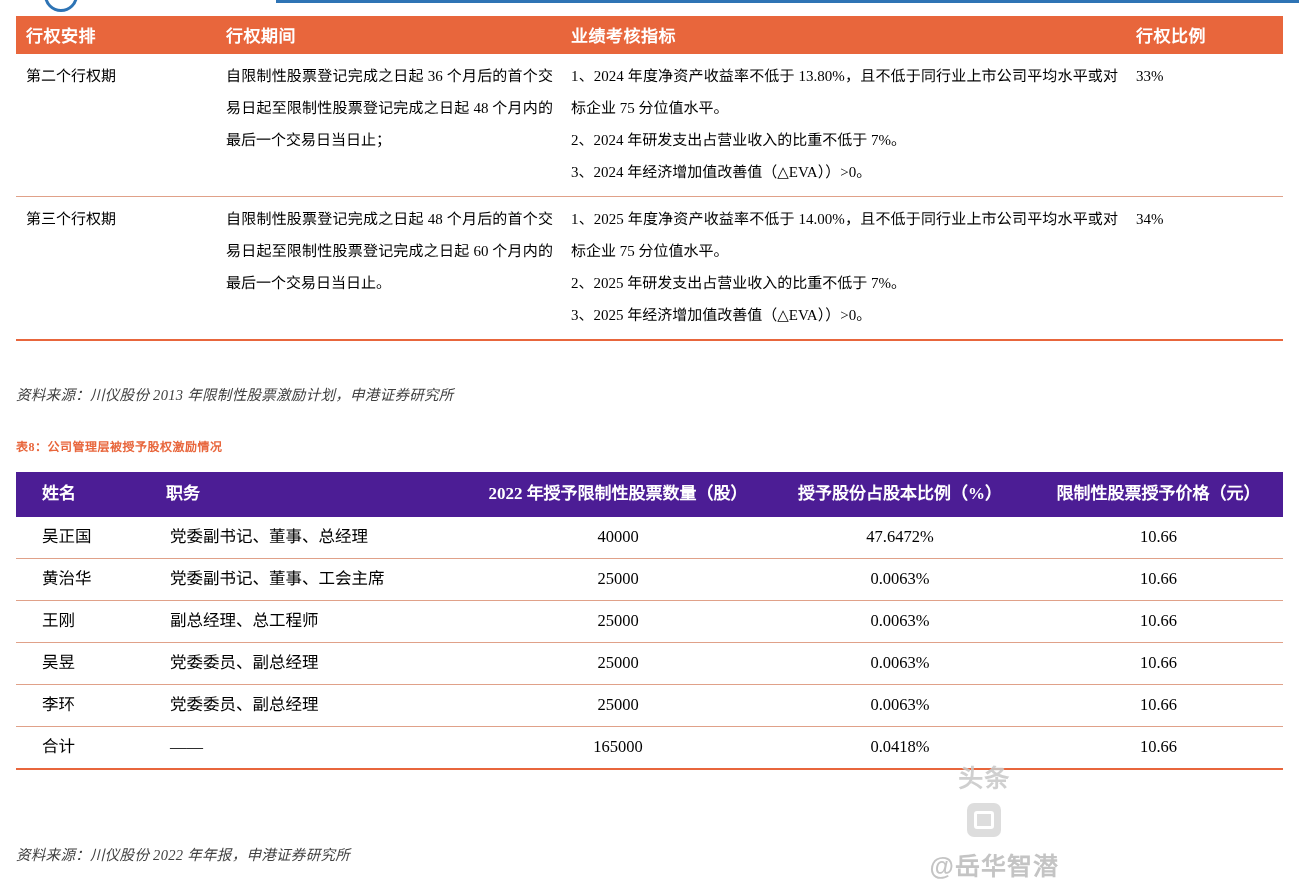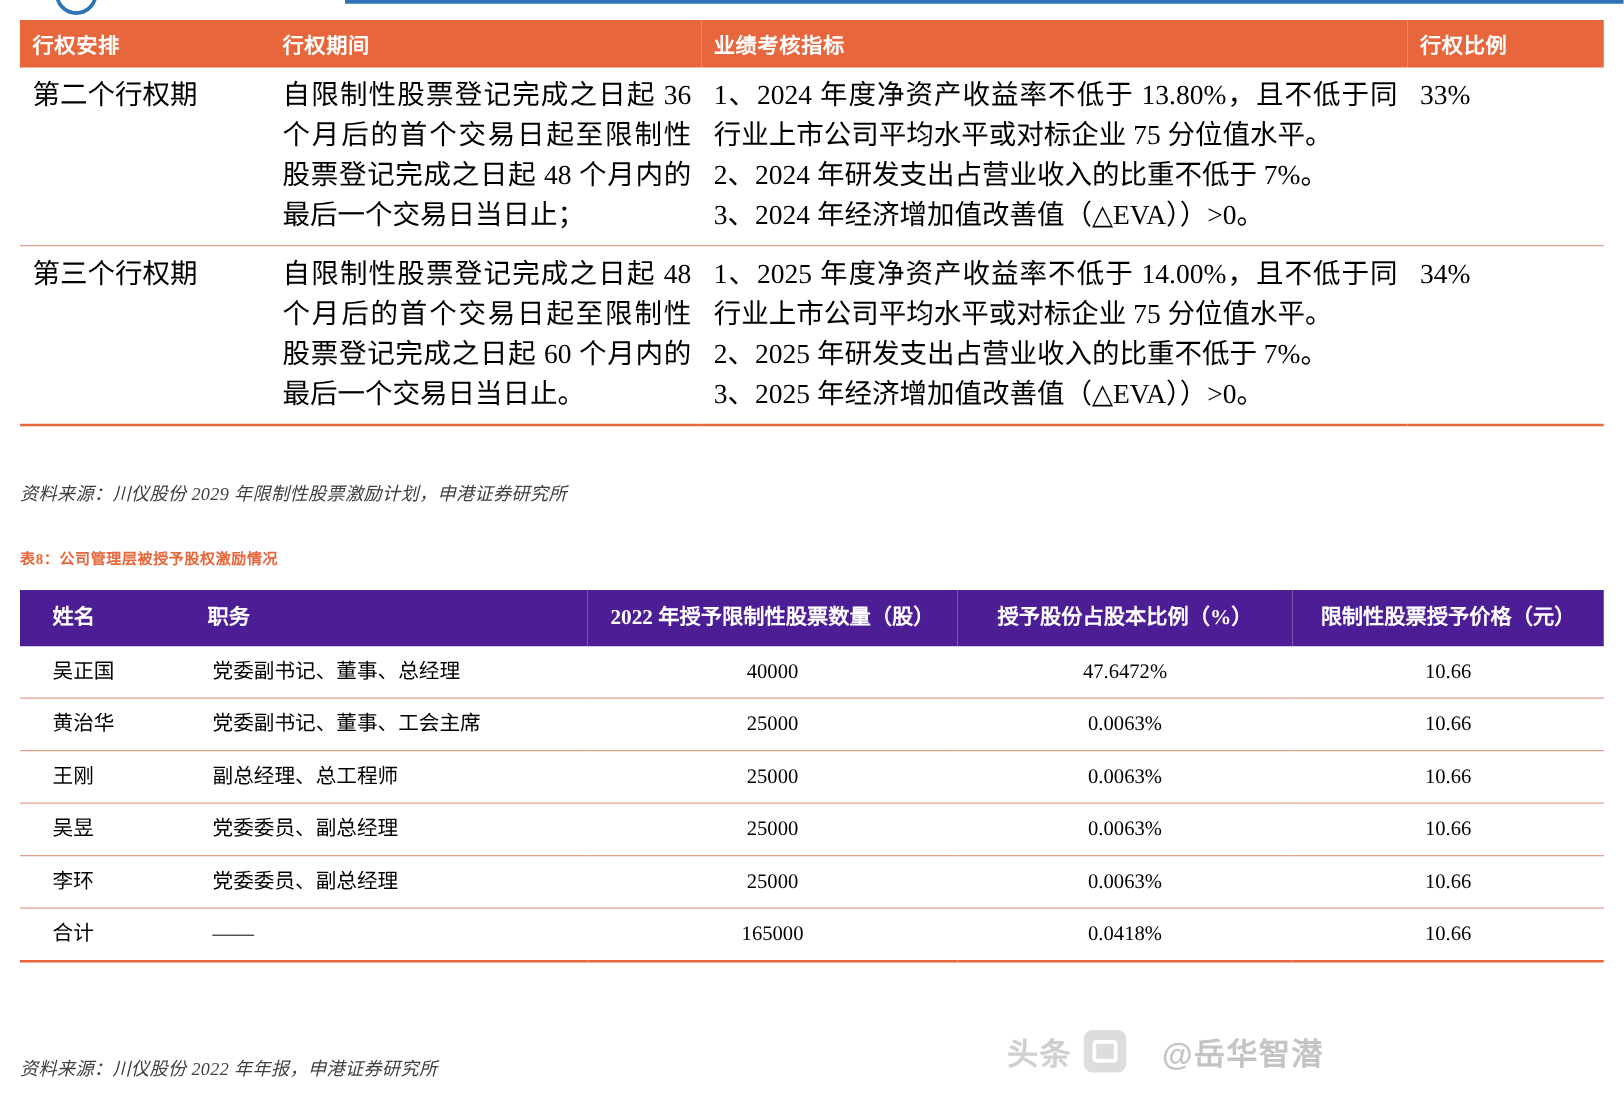--- a/index.html
+++ b/index.html
@@ -65,21 +65,21 @@
     background: #e8663c;
     color: #ffffff;
     font-weight: bold;
     font-size: 17px;
     text-align: left;
     padding: 6px 8px 7px 10px;
     border: none;
     letter-spacing: 0.5px;
   }
   table.t7 td {
-    font-size: 22px;
+    font-size: 15px;
     line-height: 32px;
     vertical-align: top;
     padding: 6px 8px 8px 10px;
     border-bottom: 1px solid #e0a189;
     text-align: justify;
     text-justify: inter-ideograph;
   }
   table.t7 tr.last-row td {
     border-bottom: 2px solid #e8663c;
   }
@@ -146,25 +146,26 @@
   .c8-name { width: 124px; }
   .c8-post { width: 330px; }
   .c8-qty  { width: 296px; }
   .c8-pct  { width: 268px; }
   .c8-prc  { width: 249px; }
 
   
   .watermark {
     position: absolute;
     right: 14px;
-    bottom: 28px;
+    bottom: 5px;
     display: flex;
     align-items: center;
     gap: 9px;
     opacity: 0.88;
+    flex-direction: column;
   }
   .wm-icon {
     width: 34px;
     height: 34px;
     border-radius: 7px;
     background: #d9d9d9;
     position: relative;
     display: inline-block;
   }
   .wm-icon::before {
@@ -231,21 +232,21 @@
         <td>第三个行权期</td>
         <td>自限制性股票登记完成之日起 48 个月后的首个交易日起至限制性股票登记完成之日起 60 个月内的最后一个交易日当日止。</td>
         <td style="white-space:pre-line;margin-top:47px;">1、2025 年度净资产收益率不低于 14.00%，且不低于同行业上市公司平均水平或对标企业 75 分位值水平。
 2、2025 年研发支出占营业收入的比重不低于 7%。
 3、2025 年经济增加值改善值（△EVA））&gt;0。</td>
         <td>34%</td>
       </tr>
     </tbody>
   </table>
 
-  <div class="src src-1">资料来源：川仪股份 2029 年限制性股票激励计划，申港证券研究所</div>
+  <div class="src src-1">资料来源：川仪股份 2013 年限制性股票激励计划，申港证券研究所</div>
 
   <div class="tbl8-title">表8：公司管理层被授予股权激励情况</div>
 
   <table class="doc-table t8">
     <colgroup>
       <col class="c8-name">
         <col class="c8-post">
         <col class="c8-qty">
         <col class="c8-pct">
         <col class="c8-prc">

